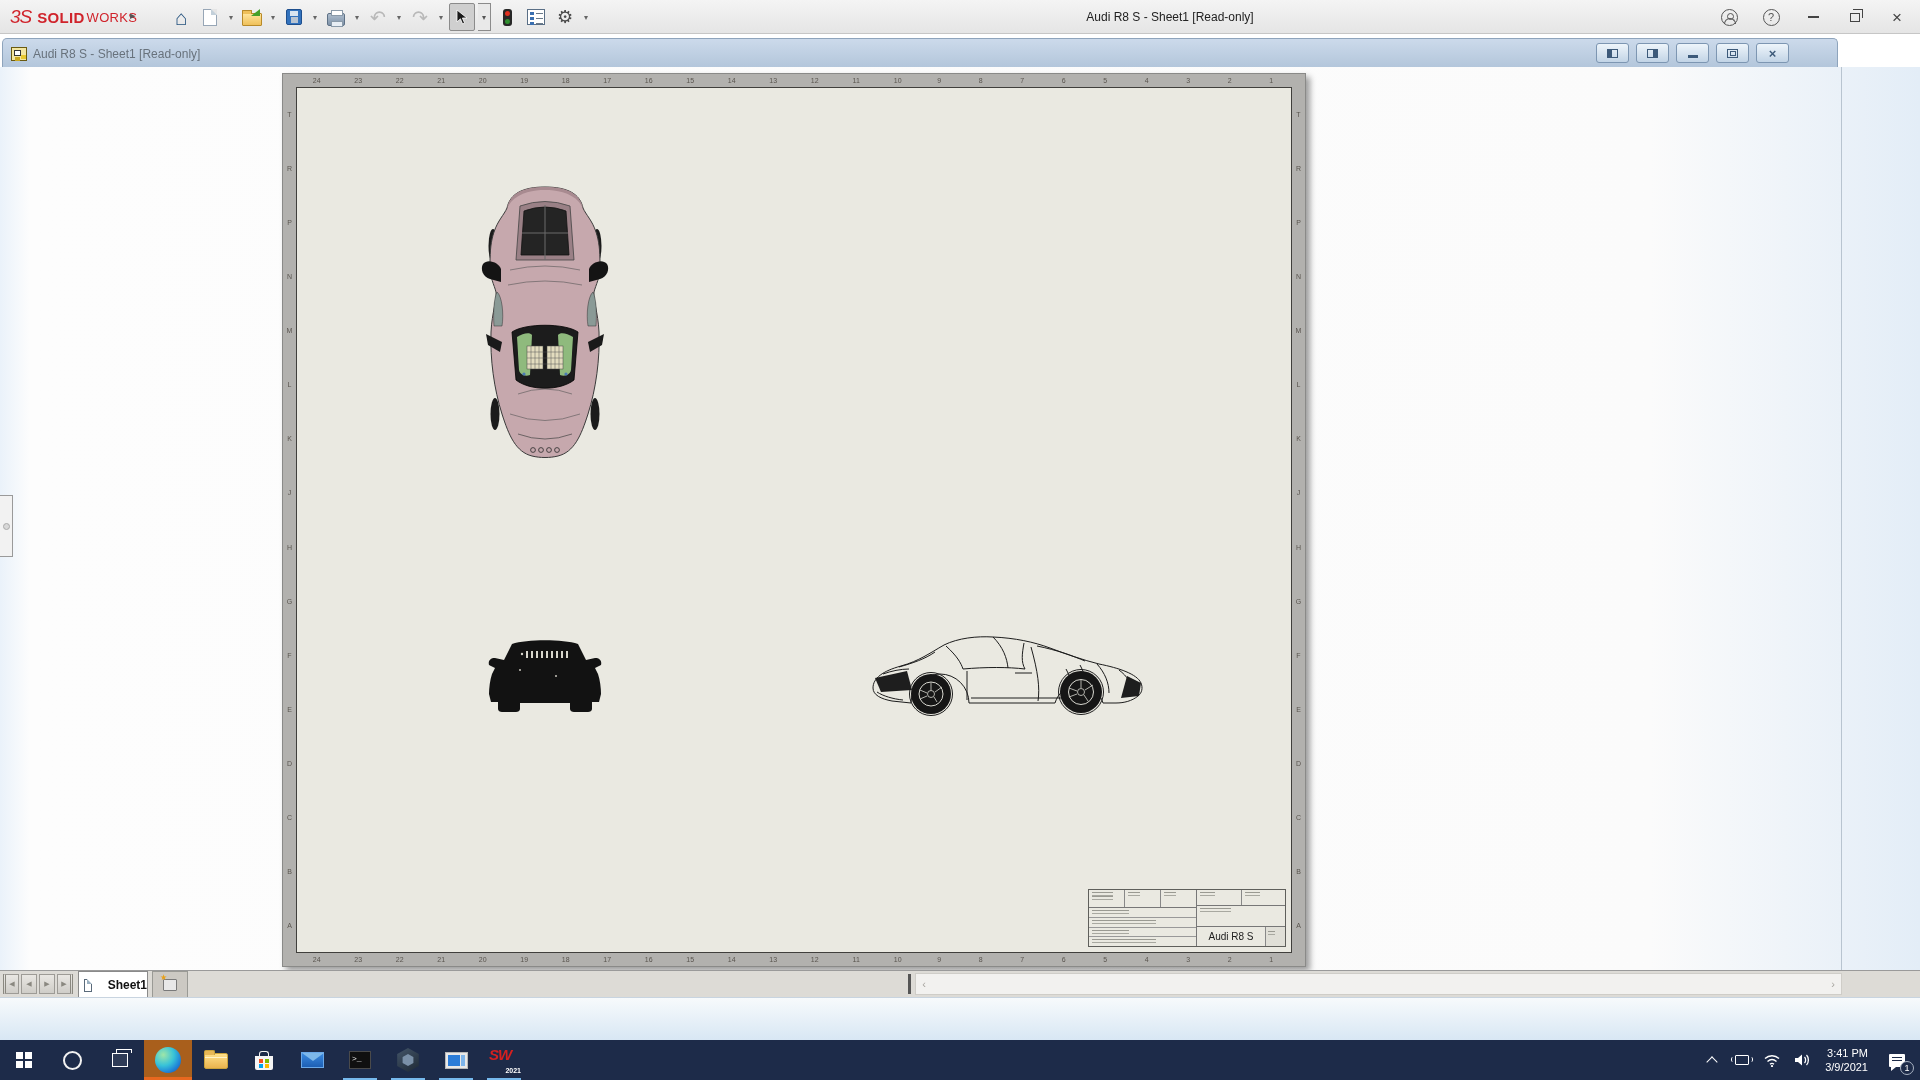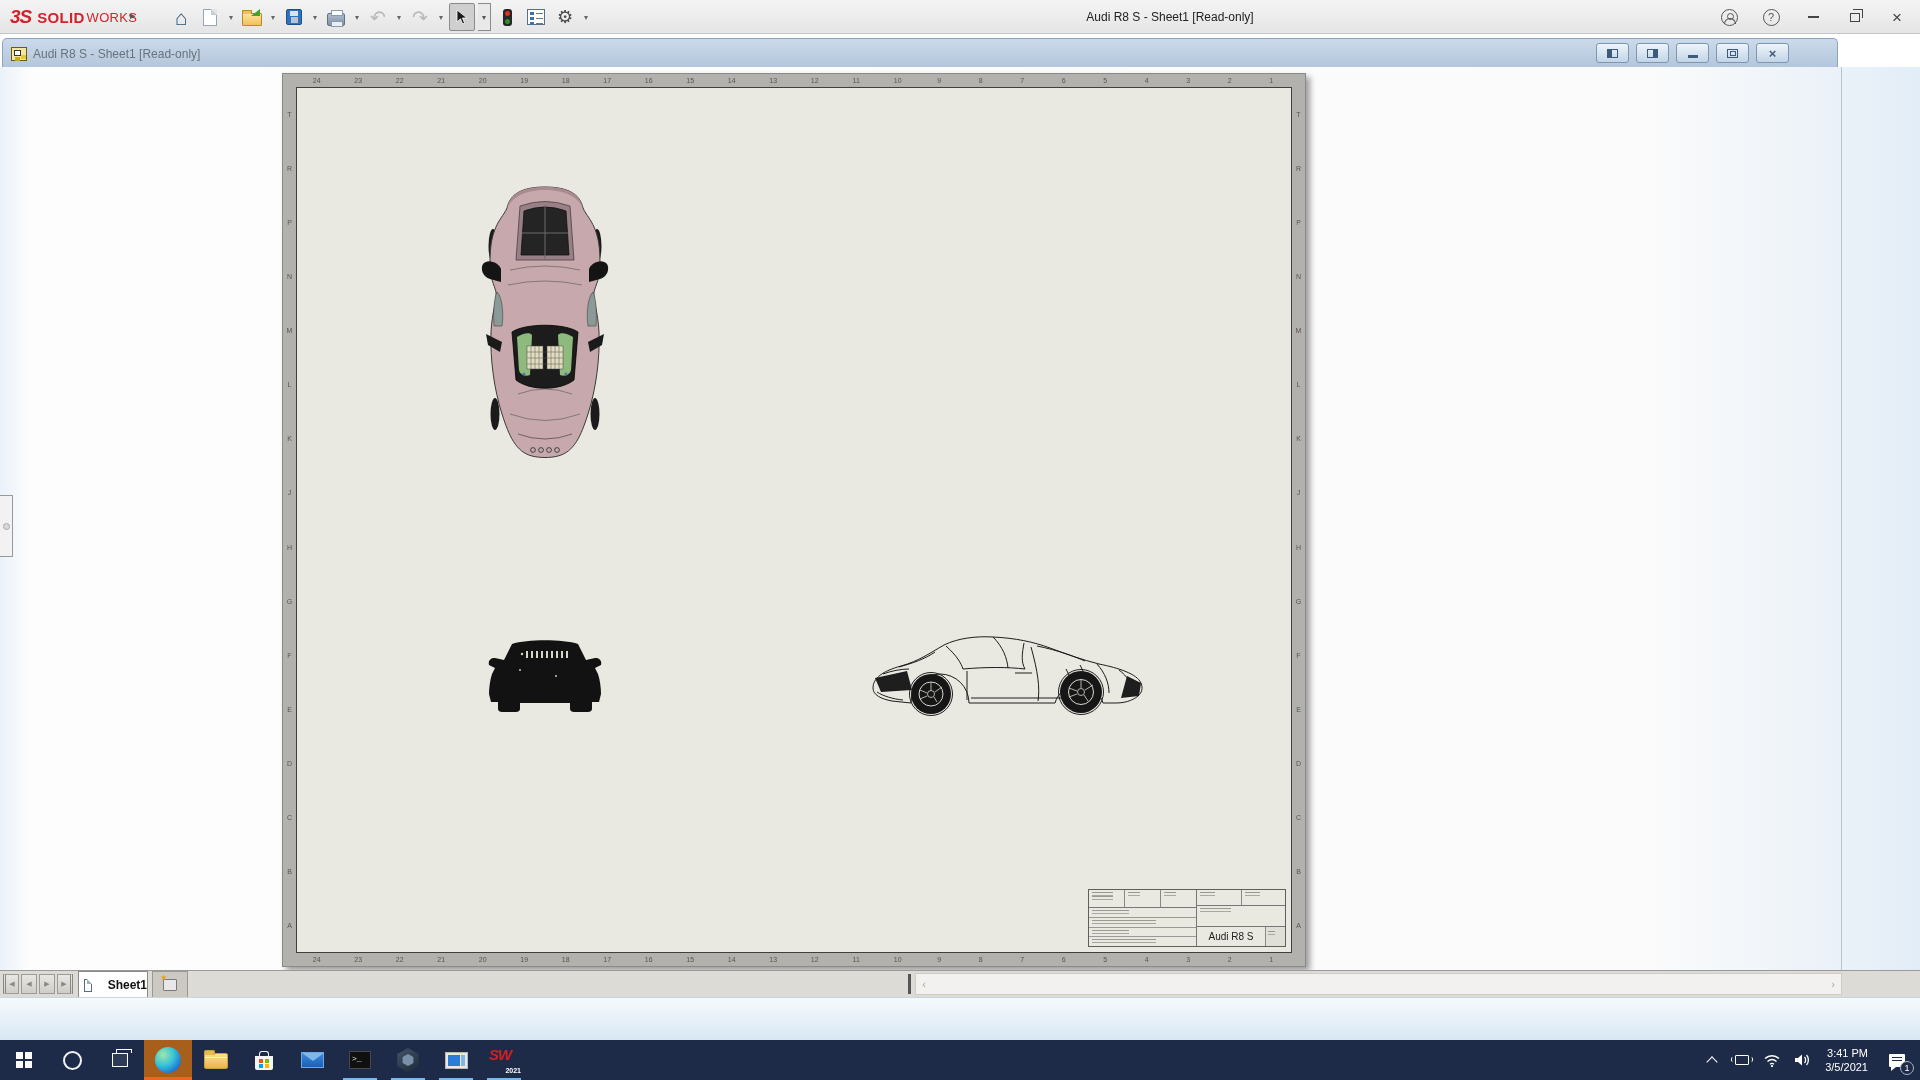--- a/index.html
+++ b/index.html
@@ -3,21 +3,21 @@
 <meta charset="utf-8">
 <style>
   html,body{margin:0;padding:0;background:#777;}
   *{box-sizing:border-box;font-family:"Liberation Sans","DejaVu Sans",sans-serif;}
   #screen{position:relative;width:1920px;height:1080px;overflow:hidden;background:#fff;}
 
   
   .titlebar{position:absolute;left:0;top:0;width:1920px;height:34px;
     background:linear-gradient(#f4f4f4,#e5e5e5);border-bottom:1px solid #c6c6c6;}
   .brand{position:absolute;left:10px;top:6px;display:flex;align-items:center;gap:2px;}
-  .ds-mark{color:#d0232b;font-weight:bold;font-style:italic;font-size:19px;letter-spacing:-1px;}
+  .ds-mark{color:#d0232b;font-weight:normal;font-style:italic;font-size:19px;letter-spacing:-1px;}
   .b-solid{color:#d0232b;font-weight:bold;font-size:15px;letter-spacing:.3px;margin-left:4px;}
   .b-works{color:#d0232b;font-weight:300;font-size:13px;letter-spacing:.3px;}
   .flyout{position:absolute;left:130px;top:9px;color:#555;font-size:11px;}
   .tools{position:absolute;left:168px;top:0;height:34px;display:flex;align-items:center;gap:3px;}
   .tool{width:26px;height:28px;display:flex;align-items:center;justify-content:center;border-radius:2px;}
   .caret{font-size:8px;color:#666;width:10px;text-align:center;}
   .glyph-home{font-size:21px;color:#24527e;line-height:1;}
   .glyph-dis{font-size:19px;color:#b9b9b9;line-height:1;}
   .glyph-gear{font-size:18px;color:#4a4a4a;line-height:1;}
   .tool.sel{background:#cfcfcf;border:1px solid #8b8b8b;}
@@ -627,21 +627,21 @@
           </svg>
       </span>
       <span class="tray-item">
         <svg width="16" height="14" viewBox="0 0 16 14">
             <path d="M1,5 L4,5 L8,1.5 L8,12.5 L4,9 L1,9 Z" fill="#fff"></path>
             <path d="M10.5,4 C12,5.5 12,8.5 10.5,10 M12.5,2 C15,4.5 15,9.5 12.5,12" stroke="#fff" stroke-width="1.3" fill="none"></path>
           </svg>
       </span>
       <span class="clock">
         <span>3:41 PM</span>
-        <span>3/5/2021</span>
+        <span>3/9/2021</span>
       </span>
       <span class="action">
         <span class="ic-bubble"></span>
         <span class="badge">1</span>
       </span>
     </div>
   </div>
 
 </div>
 

